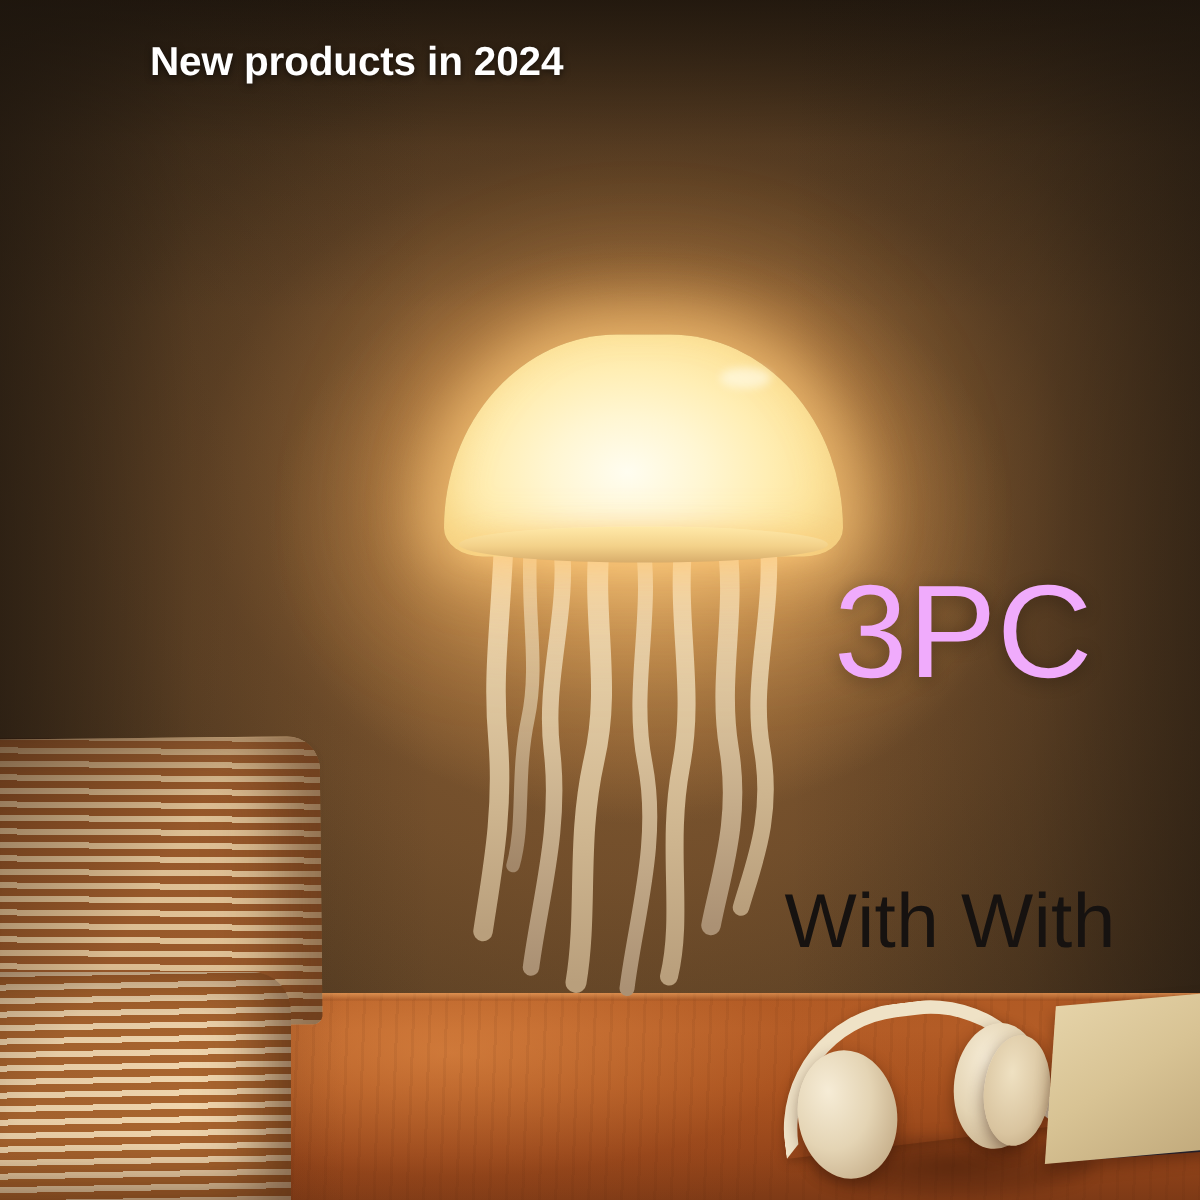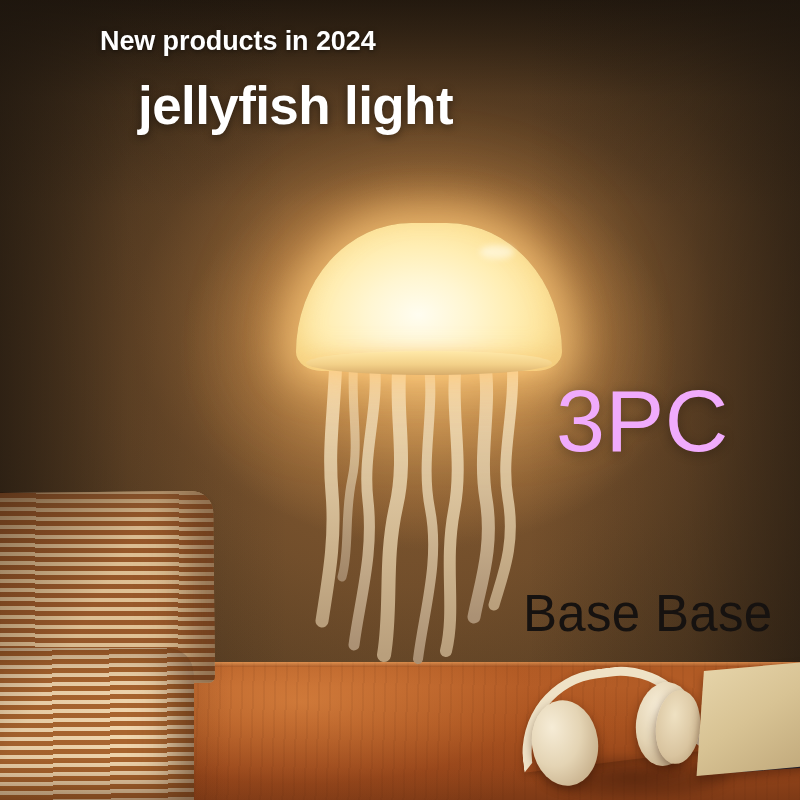--- a/index.html
+++ b/index.html
@@ -352,21 +352,20 @@
     </svg>
 
     <div class="dome"></div>
     <div class="dome-rim"></div>
     <div class="dome-speck"></div>
   </div>
 
   <div class="eyebrow">New products in 2024</div>
 
   <div class="headline">
-    <span>jellyfish light</span>
   </div>
 
   <div class="qty-badge">3PC</div>
 
-  <div class="base-note">Base Base</div>
+  <div class="base-note">With With</div>
 
 
 </div>
 
 </body></html>

